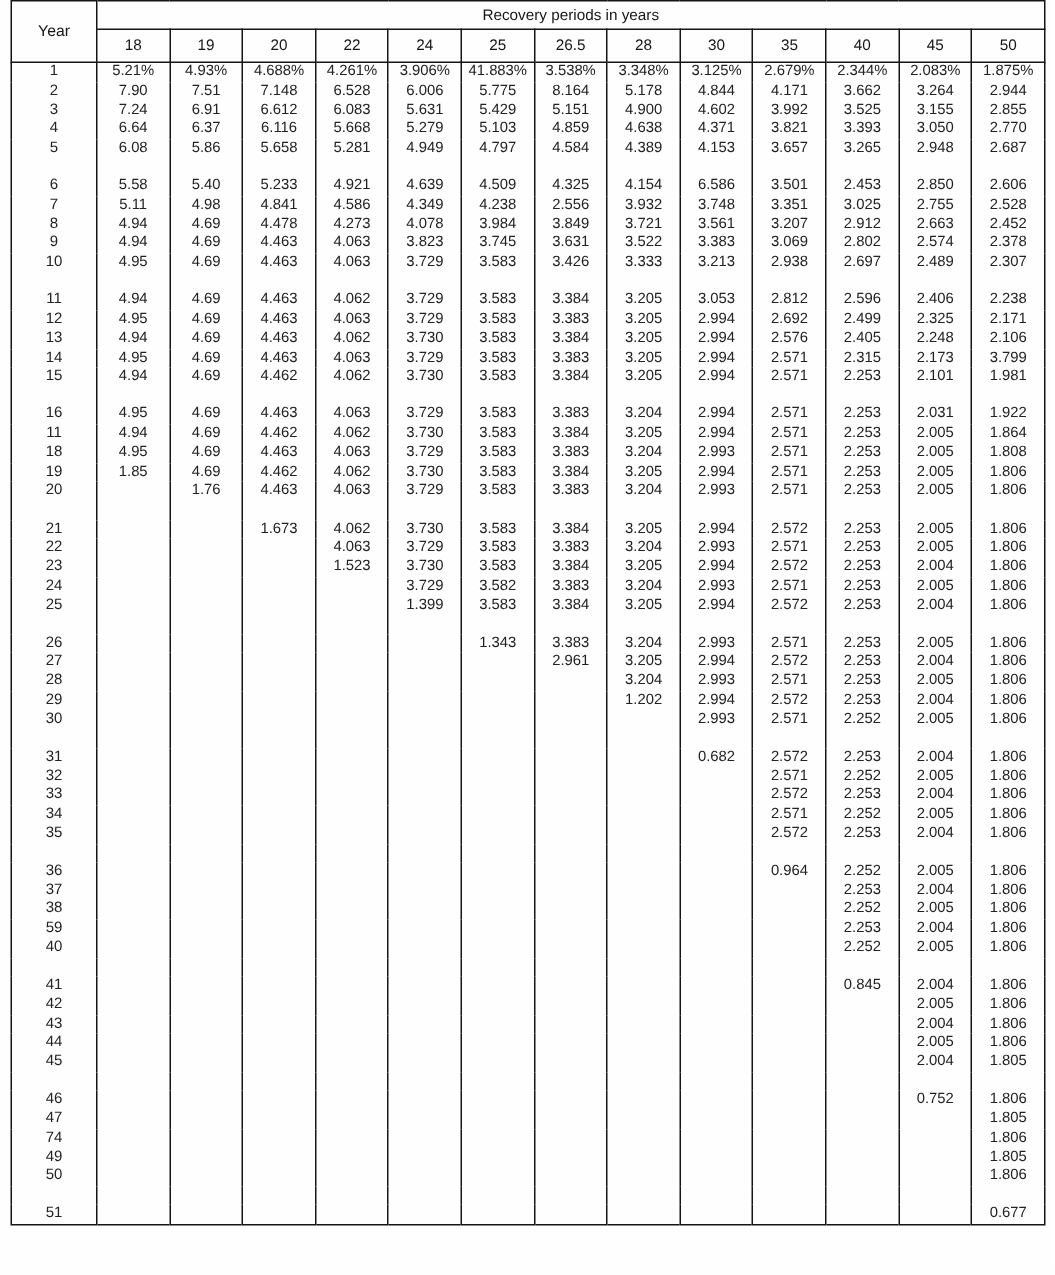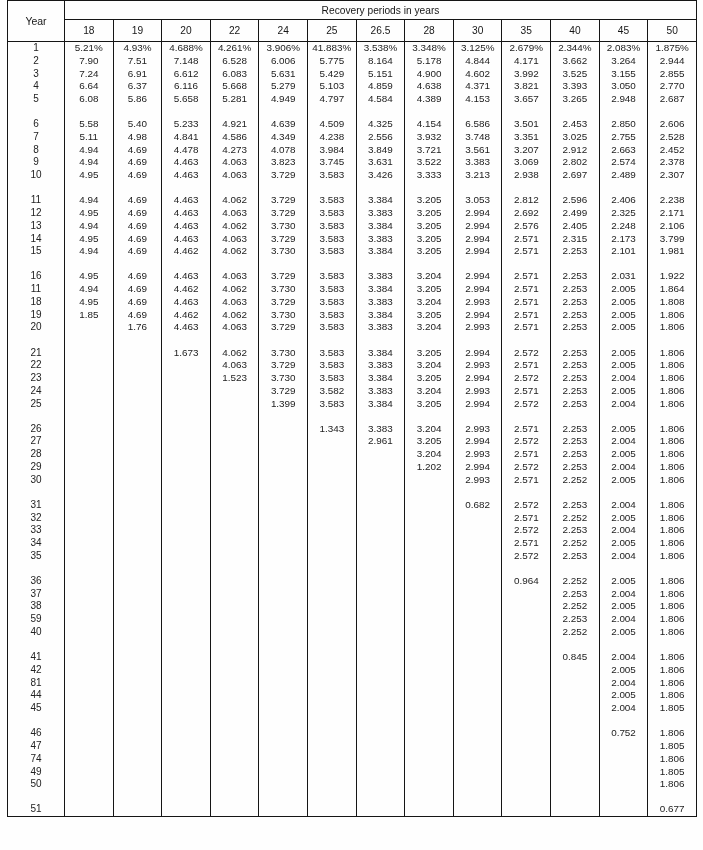--- a/index.html
+++ b/index.html
@@ -877,21 +877,21 @@
           <td></td>
           <td></td>
           <td></td>
           <td></td>
           <td></td>
           <td></td>
           <td>2.005</td>
           <td>1.806</td>
         </tr>
         <tr>
-          <td class="year">81</td>
+          <td class="year">43</td>
           <td></td>
           <td></td>
           <td></td>
           <td></td>
           <td></td>
           <td></td>
           <td></td>
           <td></td>
           <td></td>
           <td></td>

